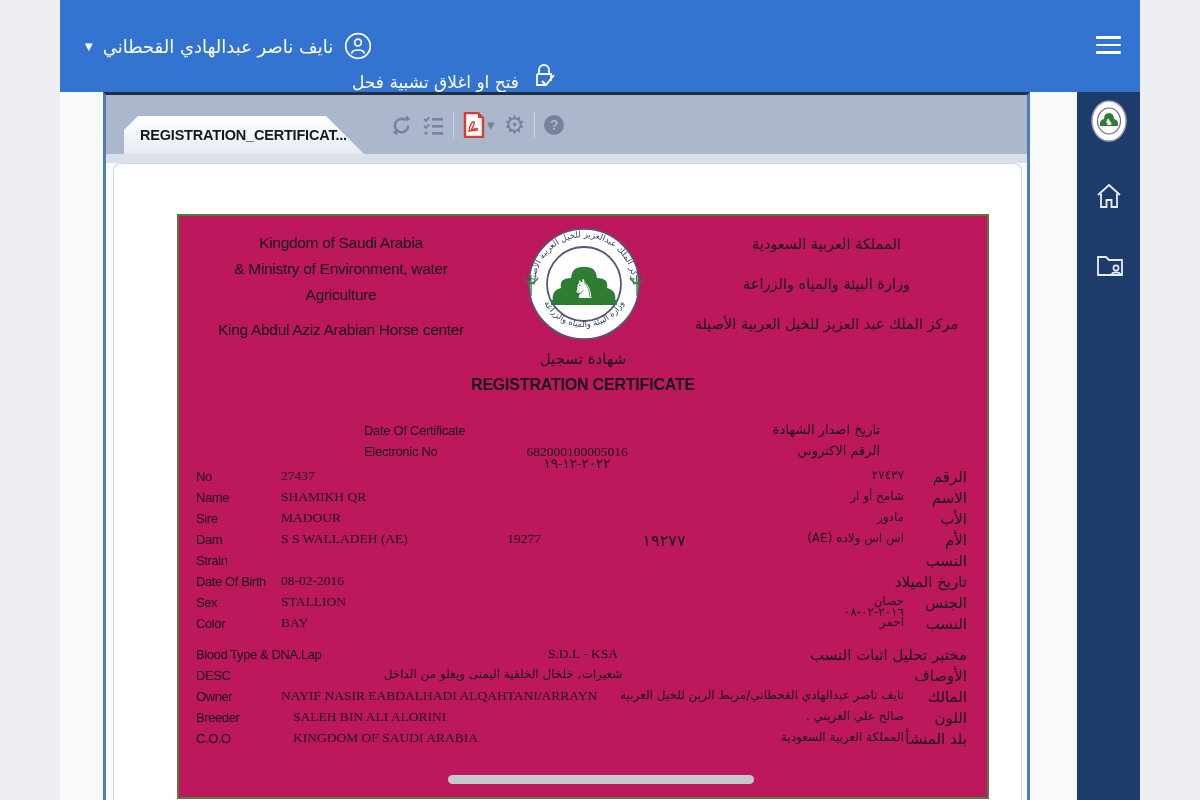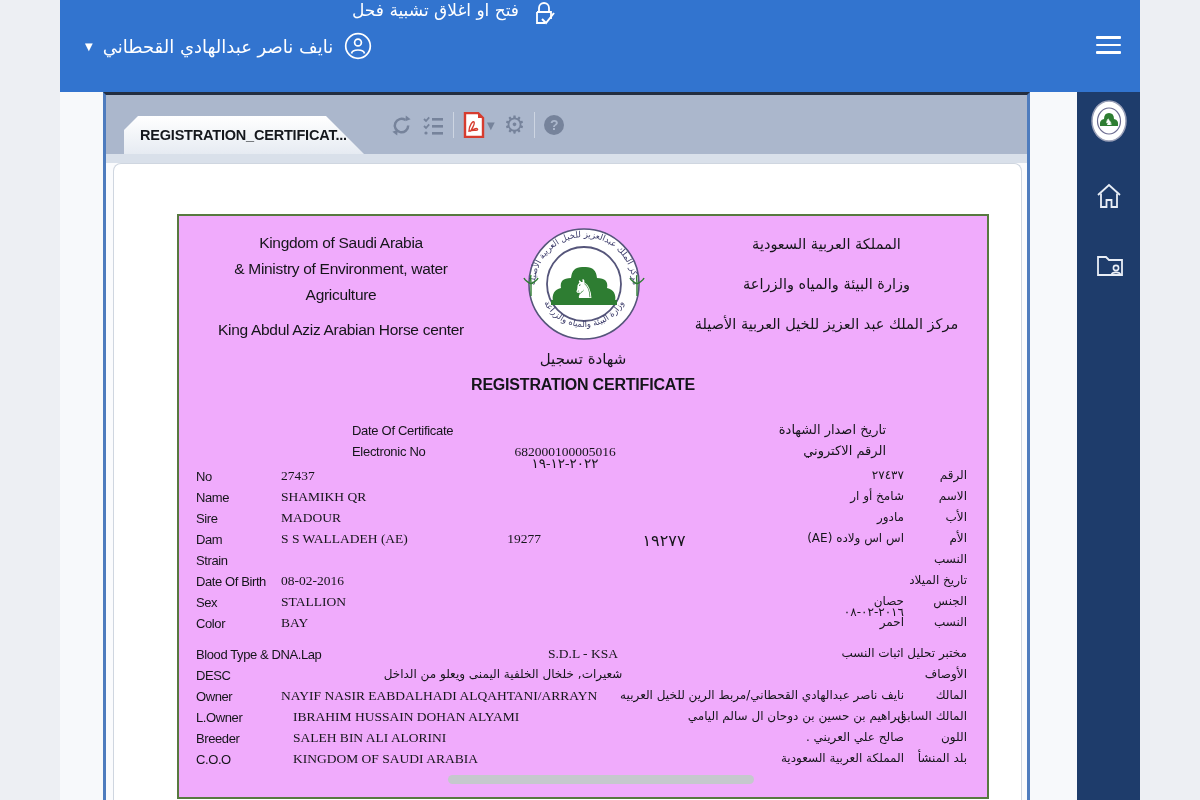--- a/index.html
+++ b/index.html
@@ -14,21 +14,21 @@
   .ltrnum { direction:ltr; unicode-bidi:isolate;margin-top:32px; }
 
   
   .app { position:absolute; left:60px; top:0; width:1080px; height:800px; background:#f7f9fb; }
 
   
   .topbar { position:absolute; left:0; top:0; width:1080px; height:92px; background:#3274cf; }
   .user-group { position:absolute; left:25px; top:0; height:92px; display:flex; align-items:center; gap:10px; color:#fff; }
   .caret-down { font-family:"DejaVu Sans", sans-serif; font-size:10px; color:#fff; }
   .user-name { font-size:18px; font-family:"DejaVu Sans", sans-serif; direction:rtl; }
-  .toggle-group { position:absolute; left:292px; top:0; height:92px; display:flex; align-items:flex-start; gap:12px; color:#fff; }
+  .toggle-group { position:absolute; left:292px; top:0; height:92px; display:flex; align-items:flex-end; gap:12px; color:#fff; }
   .toggle-label { font-size:17px; font-family:"DejaVu Sans", sans-serif; direction:rtl; }
   .hamburger { position:absolute; right:19px; top:36px; width:25px; cursor:pointer; }
   .hamburger span { display:block; height:2.6px; background:#fff; margin-bottom:5px; border-radius:1px; }
 
   
   .sidebar { position:absolute; right:0; top:92px; width:63px; height:708px; background:#1e3c6b;
              display:flex; flex-direction:column; align-items:center; }
   .side-logo { margin-top:7px; width:38px; height:44px; }
   .side-icon { margin-top:38px; width:30px; height:30px; cursor:pointer; }
 
@@ -50,52 +50,52 @@
   .help-circle { width:20px; height:20px; border-radius:50%; background:#76839b; color:#abb7cc;
                  font-weight:bold; font-size:14px; display:flex; align-items:center; justify-content:center; }
   .pdf-caret { font-family:"DejaVu Sans", sans-serif; font-size:10px; color:#76839b; margin-left:2px; }
 
   .viewer-body { position:absolute; left:0; right:0; top:68px; bottom:0; }
   .page { position:absolute; left:7px; right:5px; top:0; bottom:0; background:#fff;
           border:1px solid #cfd6e0; border-bottom:none; border-radius:8px 8px 0 0; }
 
   
   .cert { position:absolute; left:63px; top:50px; width:812px; height:585px;
-          border:2px solid #57793f; background:#f0abfc; color:#15151a; overflow:hidden; }
+          border:2px solid #57793f; background:#be185d; color:#15151a; overflow:hidden; }
   .cert-head-left { position:absolute; left:22px; top:14px; width:280px; text-align:center;
                     font-size:15.5px; line-height:26px; letter-spacing:-0.3px; }
   .cert-head-left .sub { margin-top:9px; }
   .cert-head-right { position:absolute; right:18px; top:8px; width:285px; text-align:center;
                      font-size:14.5px; line-height:40px; white-space:nowrap; }
   .logo { position:absolute; left:344px; top:8px; width:122px; height:126px; }
   .cert-title-ar { position:absolute; left:0; right:0; top:134px; text-align:center; font-size:15px; }
   .cert-title-en { position:absolute; left:0; right:0; top:160px; text-align:center;
                    font-size:16px; font-weight:bold; letter-spacing:-0.2px; }
 
-  .meta-rows { position:absolute; left:6px; top:205px; width:100%; }
+  .meta-rows { position:absolute; left:0; top:205px; width:100%;padding-left:18px; }
   .mrow { position:relative; height:21px; }
   .m-label { position:absolute; left:167px; top:2px; font-size:13px; letter-spacing:-0.3px; }
   .m-value { position:absolute; left:280px; width:200px; top:2px; text-align:center;
              font-family:"Liberation Serif", serif; font-size:13.5px; }
   .m-arlabel { position:absolute; right:107px; top:1px; font-size:13px; white-space:nowrap; }
 
   .rows { position:absolute; left:0; top:250px; width:100%; }
   .crow { position:relative; height:21px; }
   .crow.gap-above { margin-top:10px; }
   .f-en-label { position:absolute; left:17px; top:3px; font-size:13px; letter-spacing:-0.4px; white-space:nowrap; }
   .f-en-value { position:absolute; left:102px; top:2px; font-family:"Liberation Serif", serif;
                 font-size:13.5px; white-space:nowrap; }
   .f-mid-en   { position:absolute; left:300px; width:90px; top:2px; text-align:center;
                 font-family:"Liberation Serif", serif; font-size:13.5px; }
   .f-mid-ar   { position:absolute; left:440px; width:90px; top:2px; text-align:center; font-size:16px; }
   .f-center   { position:absolute; left:180px; right:180px; top:2px; text-align:center;
                 font-family:"Liberation Serif", serif; font-size:13.5px; }
   .f-center-ar{ position:absolute; left:120px; right:280px; top:2px; text-align:center; font-size:12px; }
   .f-ar-value { position:absolute; right:83px; top:2px; font-size:12px; white-space:nowrap; }
-  .f-ar-label { position:absolute; right:20px; top:2px; font-size:12px; white-space:nowrap; }
+  .f-ar-label { position:absolute; right:20px; top:2px; font-size:15px; white-space:nowrap; }
 
   .hscroll-thumb { position:absolute; left:334px; top:611px; width:306px; height:9px;
                    background:#c5c8cd; border-radius:5px; cursor:pointer; }
 
   svg { display:block; }
 </style>
 </head>
 <body>
 
 <div class="app">
@@ -307,26 +307,20 @@
               <span class="f-ar-label ar">الأوصاف</span>
             </div>
 
             <div class="crow">
               <span class="f-en-label">Owner</span>
               <span class="f-en-value">NAYIF NASIR EABDALHADI ALQAHTANI/ARRAYN</span>
               <span class="f-ar-value ar">نايف ناصر عبدالهادي القحطاني/مربط الرين للخيل العربيه</span>
               <span class="f-ar-label ar">المالك</span>
             </div>
 
-            <div class="crow">
-              <span class="f-en-label">L.Owner</span>
-              <span class="f-en-value" style="left:114px">IBRAHIM HUSSAIN DOHAN ALYAMI</span>
-              <span class="f-ar-value ar">ابراهيم بن حسين بن دوحان ال سالم اليامي</span>
-              <span class="f-ar-label ar">المالك السابق</span>
-            </div>
 
             <div class="crow">
               <span class="f-en-label">Breeder</span>
               <span class="f-en-value" style="left:114px">SALEH BIN ALI ALORINI</span>
               <span class="f-ar-value ar">صالح علي العريني .</span>
               <span class="f-ar-label ar">اللون</span>
             </div>
 
             <div class="crow">
               <span class="f-en-label">C.O.O</span>

